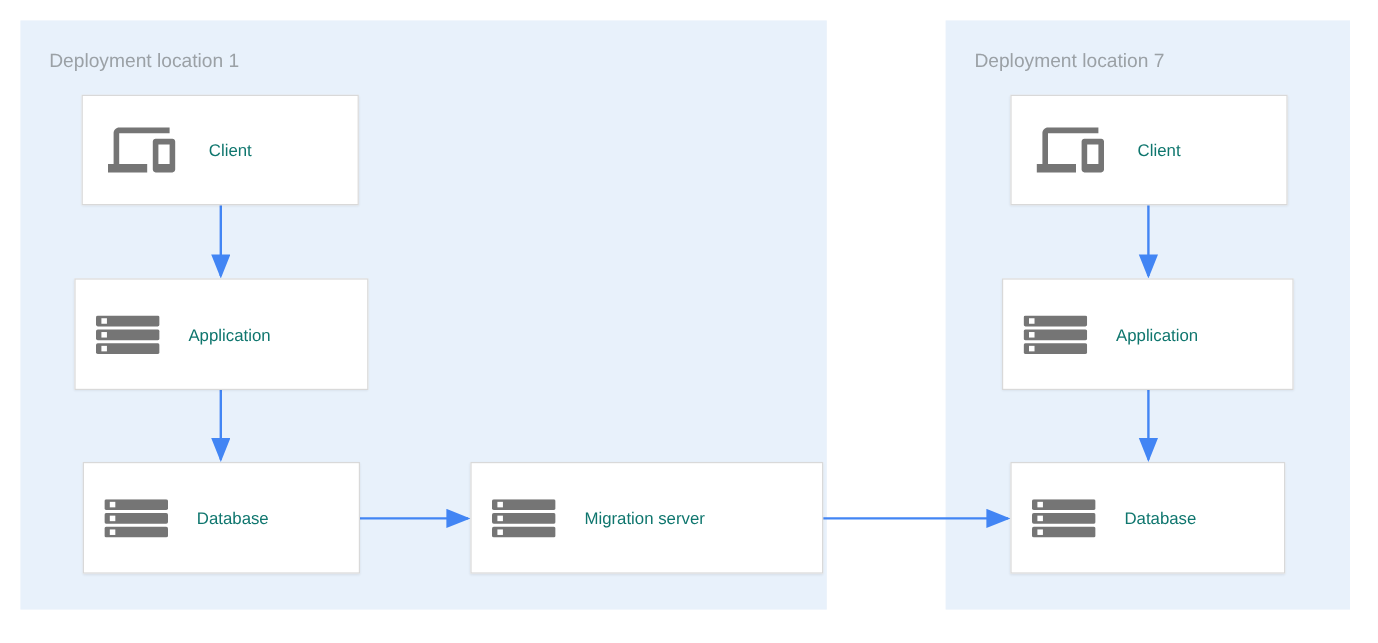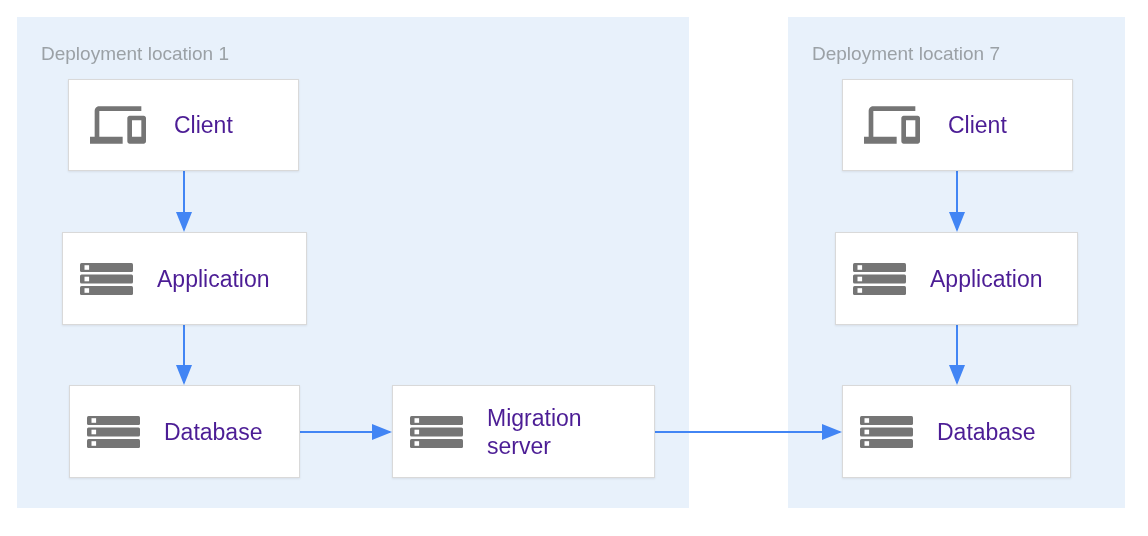--- a/index.html
+++ b/index.html
@@ -14,21 +14,21 @@
   .region {
     position: absolute;
     background: #E8F1FB;
   }
   .region--1 { left: 17px; top: 17px; width: 672px; height: 491px; }
   .region--2 { left: 788px; top: 17px; width: 337px; height: 491px; }
   .region-label {
     position: absolute;
     left: 24px;
     top: 26px;
-    font-size: 19px;
+    font-size: 16px;
     color: #9BA1A6;
     white-space: nowrap;
   }
   .arrows {
     position: absolute;
     left: 0; top: 0;
     width: 1148px; height: 536px;
   }
   .arrows line { stroke: #4285F4; stroke-width: 2; }
   .node {
@@ -37,28 +37,28 @@
     border: 1px solid #D9D9D9;
     box-shadow: 0 1px 2px rgba(0,0,0,0.08);
     box-sizing: border-box;
     display: flex;
     align-items: center;
     padding-left: 17px;
     gap: 24px;
   }
   .node-icon { display: flex; align-items: center; justify-content: center; flex: 0 0 auto; }
   .node-label {
-    font-size: 23px;
-    color: #4c1d95;
+    font-size: 14px;
+    color: #0f766e;
     line-height: 28px;
   }
   .node--client1   { left: 68px;  top: 79px;  width: 231px; height: 92px; }
   .node--app1      { left: 62px;  top: 232px; width: 245px; height: 93px; }
   .node--db1       { left: 69px;  top: 385px; width: 231px; height: 93px; }
-  .node--migration { left: 392px; top: 385px; width: 263px; height: 93px; }
+  .node--migration { left: 392px; top: 385px; width: 294px; height: 93px; }
   .node--client2   { left: 842px; top: 79px;  width: 231px; height: 92px; }
   .node--app2      { left: 835px; top: 232px; width: 243px; height: 93px; }
   .node--db2       { left: 842px; top: 385px; width: 229px; height: 93px; }
   .node--migration .node-label { max-width: 105px; }
 </style>
 </head>
 <body>
 
 <div class="canvas">
 

